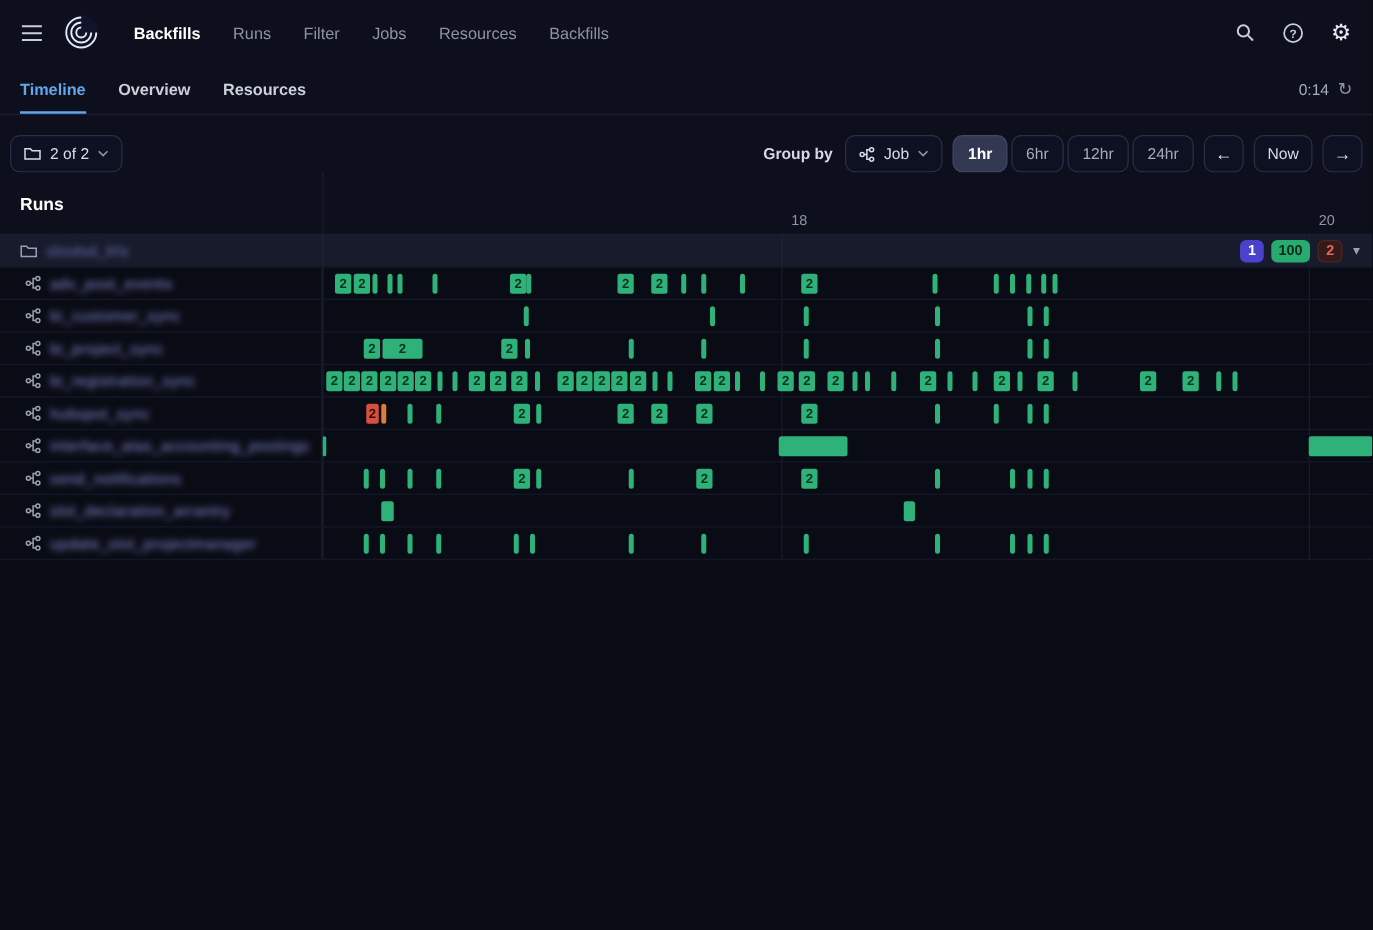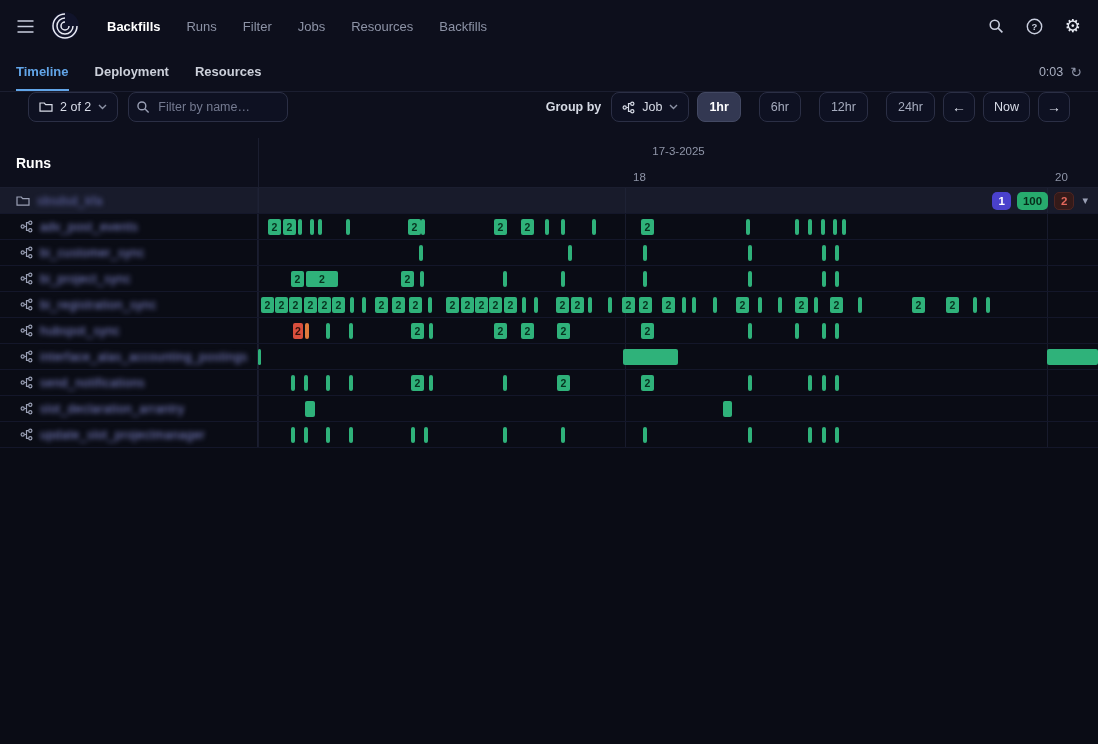--- a/index.html
+++ b/index.html
@@ -35,30 +35,30 @@
   .nav-right{ margin-left:auto; display:flex; gap:16px; align-items:center; color:#c9cede; }
   .gear-glyph{ font-size:18px; line-height:1; color:#e6e9f2; }
   
   .tabbar{ height:40px; display:flex; align-items:stretch; padding:0 16px; background:var(--panel); border-bottom:1px solid var(--border-soft); }
   .tabs{ display:flex; gap:26px; }
   .tab{ font-size:13px; font-weight:600; color:#ccd0da; display:flex; align-items:center; border-bottom:2px solid transparent; cursor:pointer; padding-top:2px; }
   .tab.active{ color:var(--blue); border-bottom-color:var(--blue); }
   .tab-right{ margin-left:auto; display:flex; align-items:center; gap:7px; color:#a8aec0; font-size:12.5px; }
   .refresh-glyph{ font-size:14px; color:#8d93a6; cursor:pointer; }
   
-  .toolbar{ height:46px; display:flex; align-items:flex-start; gap:10px; padding:0 28px; background:var(--panel); }
+  .toolbar{ height:46px; display:flex; align-items:flex-end; gap:10px; padding:0 8px; background:var(--panel); }
   .btn{ height:30px; display:inline-flex; align-items:center; gap:7px; background:#0e1122; border:1px solid var(--ctrl-border); border-radius:8px; color:#d9dde8; font-size:12.5px; padding:0 10px; cursor:pointer; font-family:inherit; }
   .btn .chev{ color:#8d93a6; display:flex; }
   .filter{ position:relative; }
   .filter input{ height:30px; width:160px; background:#0e1122; border:1px solid var(--ctrl-border); border-radius:8px; color:#dfe3ee; font-size:12.5px; padding:0 8px 0 29px; font-family:inherit; outline:none; }
   .filter input::placeholder{ color:#747a90; }
   .filter .mag{ position:absolute; left:8px; top:8px; color:#9aa0b5; }
   .toolbar-right{ margin-left:auto; display:flex; align-items:center; gap:8px; }
   .groupby{ font-size:12.5px; font-weight:600; color:#d6dae4; margin-right:2px; }
-  .ranges{ display:flex; gap:18px; }
+  .ranges{ display:flex; gap:3px; }
   .range-btn{ height:30px; padding:0 11px; background:#0e1122; border:1px solid var(--ctrl-border); border-radius:8px; color:#a6acbe; font-size:12.5px; cursor:pointer; font-family:inherit; }
   .range-btn.active{ background:#333852; border-color:#434963; color:#ffffff; font-weight:600; }
   .nav-btn{ width:32px; justify-content:center; padding:0; font-size:14px; }
   
   .tl-header{ height:50px; position:relative; border-bottom:1px solid var(--border-soft); background:var(--panel); }
   .runs-title{ position:absolute; left:16px; top:50%; transform:translateY(-50%); font-size:14px; font-weight:700; color:#ffffff; }
   .tl-dates{ position:absolute; left:258px; right:0; top:0; bottom:0; border-left:1px solid var(--border-soft); }
   .date-label{ position:absolute; top:7px; left:0; right:0; text-align:center; font-size:11.5px; color:#8f95a8; }
   .hour-tick{ position:absolute; bottom:4px; font-size:11.5px; color:#8f95a8; }
   
@@ -121,48 +121,41 @@
     </button>
     <button class="icon-btn">
       <span class="gear-glyph">⚙</span>
     </button>
   </div>
 </header>
 
 <div class="tabbar">
   <div class="tabs">
       <div class="tab active">Timeline</div>
-      <div class="tab">Deployment</div>
+      <div class="tab">Overview</div>
       <div class="tab">Resources</div>
     </div>
   <div class="tab-right">
-    <span>0:03</span>
+    <span>0:14</span>
     <span class="refresh-glyph">↻</span>
   </div>
 </div>
 
 <div class="toolbar">
   <button class="btn">
     <svg width="14" height="12" viewBox="0 0 14 12" fill="none" stroke="currentColor" stroke-width="1.2">
         <path d="M1 2h4.3l1.4 1.6H13v6.6H1z"></path>
       </svg>
     <span>2 of 2</span>
     <span class="chev">
         <svg width="9" height="6" viewBox="0 0 9 6" fill="none" stroke="currentColor" stroke-width="1.4">
           <path d="M1 1l3.5 3.5L8 1"></path>
         </svg>
       </span>
   </button>
-  <div class="filter">
-    <span class="mag"><svg width="14" height="14" viewBox="0 0 15 15" fill="none" stroke="currentColor" stroke-width="1.5">
-          <circle cx="6.3" cy="6.3" r="4.2"></circle>
-          <path d="M9.5 9.5L13.5 13.5"></path>
-        </svg></span>
-    <input type="text" placeholder="Filter by name…" style="">
-  </div>
   <div class="toolbar-right">
     <span class="groupby">Group by</span>
     <button class="btn">
       <svg width="13" height="13" viewBox="0 0 13 13" fill="none" stroke="currentColor" stroke-width="1.2">
           <circle cx="2.7" cy="6.5" r="1.6"></circle>
           <circle cx="10.3" cy="2.7" r="1.6"></circle>
           <circle cx="10.3" cy="10.3" r="1.6"></circle>
           <path d="M4.4 6.5h2.1M6.5 6.5V2.7h2.1M6.5 6.5v3.8h2.1"></path>
         </svg>
       <span>Job</span>
@@ -186,21 +179,20 @@
     </button>
     <button class="btn nav-btn">
       <span>→</span>
     </button>
   </div>
 </div>
 
 <div class="tl-header">
   <div class="runs-title">Runs</div>
   <div class="tl-dates">
-    <div class="date-label">17-3-2025</div>
   <span class="hour-tick" style="left: 374px;">18</span>
       <span class="hour-tick" style="left: 796px;">20</span>
     </div>
 </div>
 
 <div class="tl-body" id="tl-body">
     <div class="gridline" style="left: 258px;"></div>
     <div class="gridline" style="left: 625px;"></div>
     <div class="gridline" style="left: 1047px;"></div>
     <div class="row folder-row">

